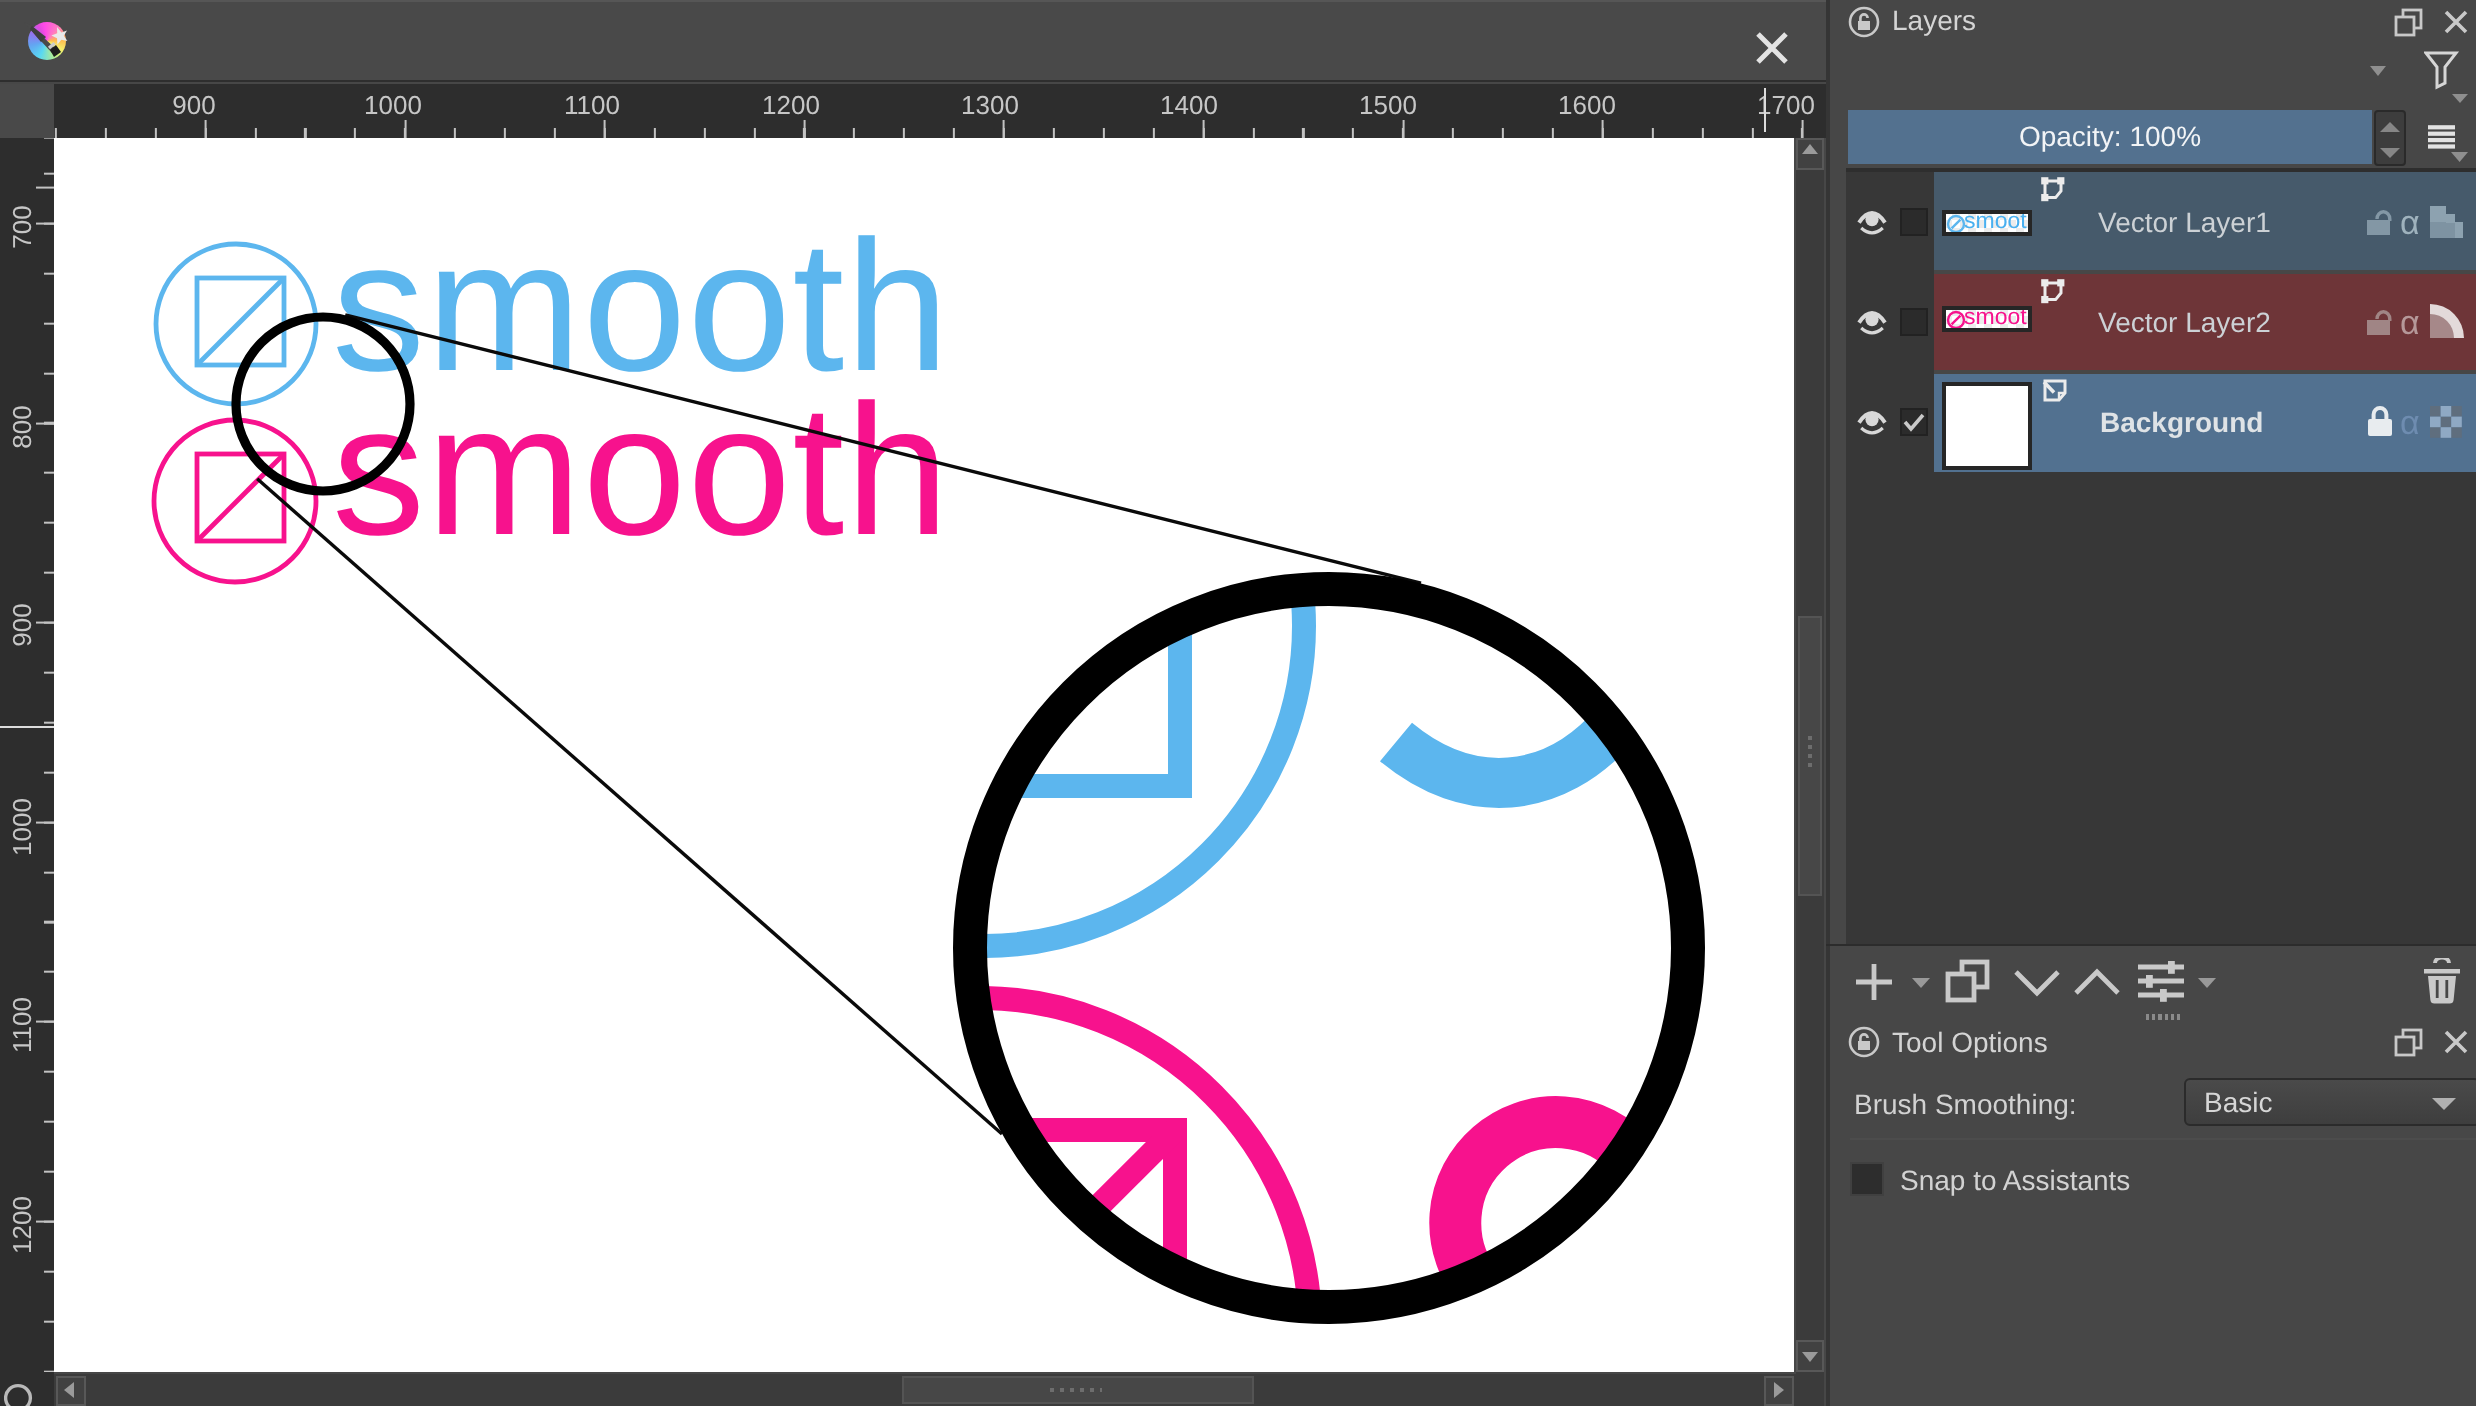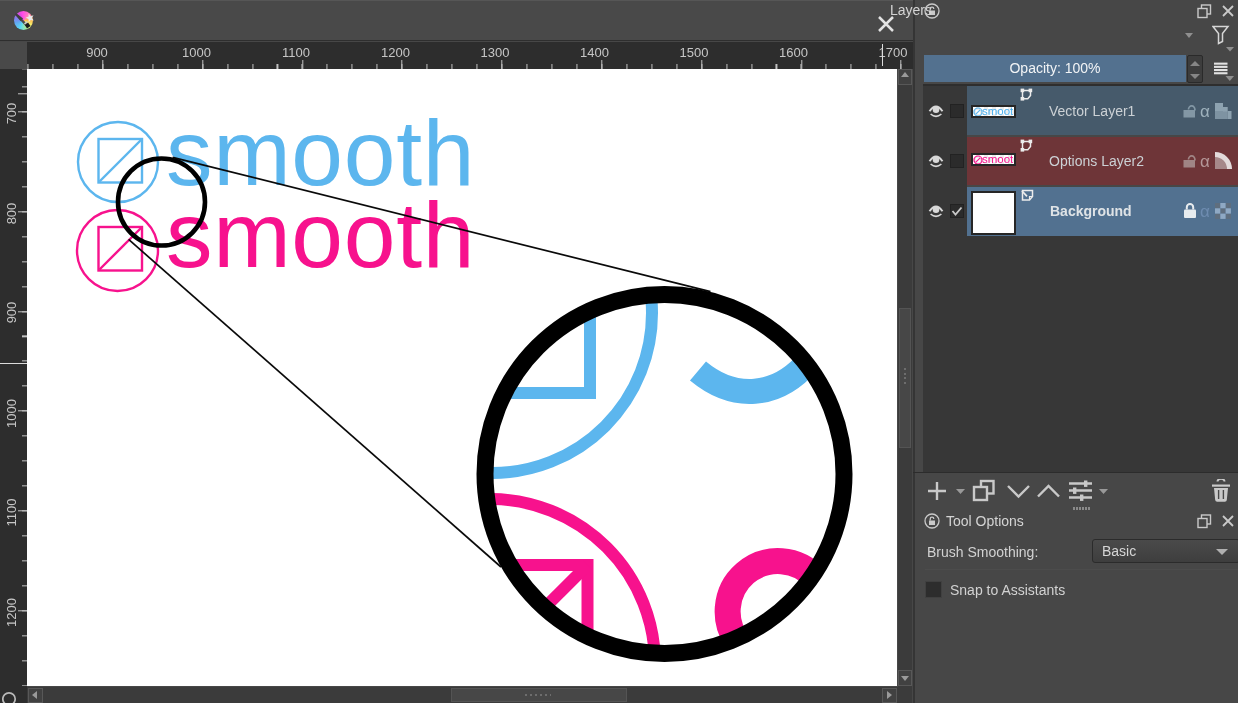--- a/index.html
+++ b/index.html
@@ -188,21 +188,21 @@
   
   <div class="abs" id="panel"></div>
   <div class="abs" style="left:913px;top:0;width:2px;height:703px;background:#353535"></div>
 
   
   <svg class="abs" style="left:924px;top:3px" width="16" height="16" viewBox="0 0 16 16">
     <circle cx="8" cy="8" r="7" fill="none" stroke="#c9c9c9" stroke-width="1.3"></circle>
     <rect x="5" y="7.5" width="6" height="4.5" fill="#c9c9c9"></rect>
     <path d="M6.2,7.5 V6 a1.8,1.8 0 0 1 3.6,0" fill="none" stroke="#c9c9c9" stroke-width="1.3"></path>
   </svg>
-  <div class="abs dkr-title" style="left:890px;top:2px">Layers</div>
+  <div class="abs dkr-title" style="left:946px;top:2px">Layers</div>
   <svg class="abs" style="left:1197px;top:4px" width="15" height="15" viewBox="0 0 15 15">
     <rect x="4.5" y="1" width="9" height="9" fill="none" stroke="#c9c9c9" stroke-width="1.4"></rect>
     <rect x="1" y="4.5" width="9" height="9" fill="#474747" stroke="#c9c9c9" stroke-width="1.4"></rect>
   </svg>
   <svg class="abs" style="left:1221px;top:4px" width="14" height="14" viewBox="0 0 14 14">
     <path d="M2,2 L12,12 M12,2 L2,12" stroke="#c9c9c9" stroke-width="1.8"></path>
   </svg>
 
   
   <div class="tri abs" style="left:1185px;top:33px;border-left:4.5px solid transparent;border-right:4.5px solid transparent;border-top:5.5px solid #8f8f8f"></div>
@@ -291,21 +291,21 @@
     <rect x="0.6" y="9" width="3.6" height="3.6" fill="#ececec"></rect>
   </svg>
   <svg class="abs" style="left:1021px;top:189px" width="13" height="13" viewBox="0 0 13 13">
     <path d="M1.5,1.5 H11.5 V7.5 L8.5,11 H1.5 Z" fill="none" stroke="#ececec" stroke-width="1.5"></path>
     <path d="M11.5,7.5 L8.5,7.5 L8.5,11" fill="none" stroke="#ececec" stroke-width="1.2"></path>
     <path d="M1,2 L6,7.3" stroke="#ececec" stroke-width="1.8"></path>
   </svg>
 
   
   <div class="lname" style="left:1049px;top:103px">Vector Layer1</div>
-  <div class="lname" style="left:1049px;top:152.5px">Options Layer2</div>
+  <div class="lname" style="left:1049px;top:152.5px">Vector Layer2</div>
   <div class="lname" style="left:1050px;top:202.5px;font-weight:bold;color:#dfe3e6">Background</div>
 
   
   <g>
   <svg class="abs" style="left:1183px;top:104px" width="13" height="14" viewBox="0 0 13 14">
     <rect x="0.5" y="6" width="11.5" height="7.5" fill="#8397a5"></rect>
     <path d="M5.5,5.5 a3.2,3.6 0 0 1 6.4,0 V6.5" fill="none" stroke="#8397a5" stroke-width="1.7"></path>
   </svg>
   <div class="abs" style="left:1200px;top:102px;font-size:17px;color:#9fb2bd">α</div>
   <svg class="abs" style="left:1215px;top:103px" width="18" height="17" viewBox="0 0 18 17">

